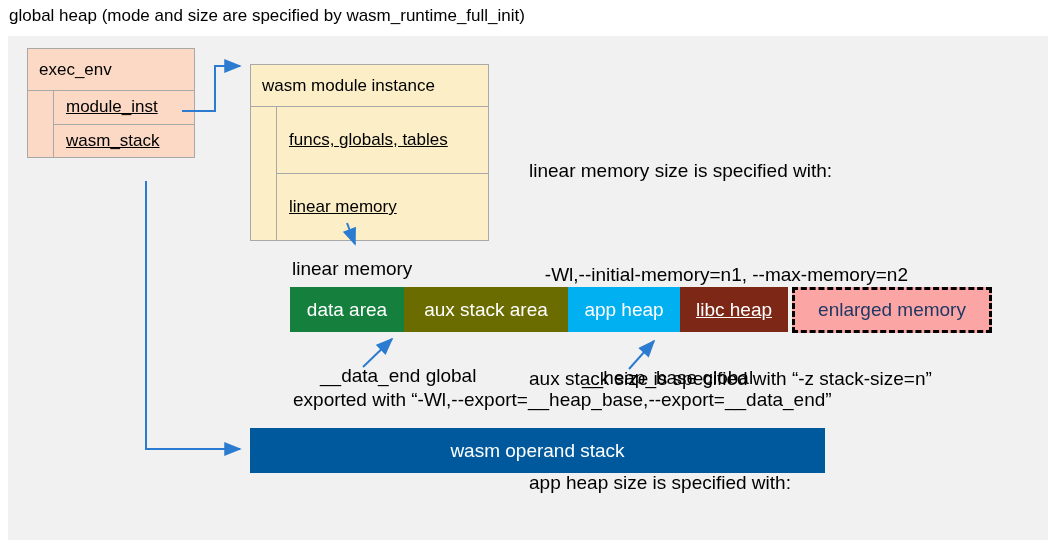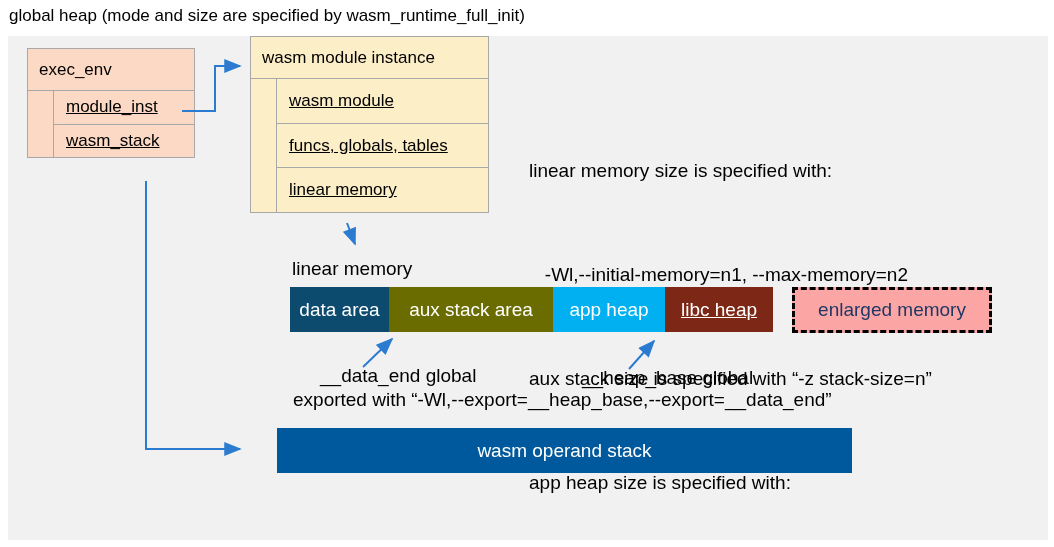--- a/index.html
+++ b/index.html
@@ -30,21 +30,21 @@
     padding-left:11px; border-bottom:1px solid #A8A8A8;
   }
   .tree-rows { flex:1; display:flex; flex-direction:column;text-decoration:underline; }
   .tree-row {
     flex:1; margin-left:25px;
     border-left:1px solid #A8A8A8; border-bottom:1px solid #A8A8A8;
     display:flex; align-items:center; padding-left:12px;
   }
   .tree-row:last-child { border-bottom:none; }
   #exec-env   { left:27px;  top:48px; width:168px; height:110px; }
-  #module-instance { left:250px; top:36px; width:239px; height:177px; }
+  #module-instance { left:250px; top:64px; width:239px; height:177px; }
 
   
   #notes {
     position:absolute; left:529px; top:54px;
     font-size:19px; line-height:26px; white-space:pre;
   }
 
   
   #lm-label { position:absolute; left:292px; top:258px; font-size:19px; }
   #lm-bar {
@@ -95,21 +95,20 @@
       <div class="tree-row">module_inst</div>
 
       <div class="tree-row">wasm_stack</div>
     </div>
 </div>
 
 <div id="module-instance" class="tree-box" style="background: rgb(252, 238, 199);">
   <div class="tree-header">wasm module instance</div>
   <div class="tree-rows">
 
-      <div class="tree-row">wasm module</div>
 
       <div class="tree-row">funcs, globals, tables</div>
 
       <div class="tree-row">linear memory</div>
     </div>
 </div>
 
 <div id="notes">
   
 
@@ -125,36 +124,36 @@
   
     
   
     
   </div>
 
 <div id="lm-label">linear memory</div>
 
 <div id="lm-bar">
 
-    <div class="lm-seg" style="background: #0c4a6e; width: 99px;">data area</div>
+    <div class="lm-seg" style="background: #15803d; width: 114px;">data area</div>
 
     <div class="lm-seg" style="background: rgb(107, 108, 0); width: 164px;">aux stack area</div>
 
     <div class="lm-seg" style="background: rgb(0, 176, 240); width: 112px;">app heap</div>
 
     <div class="lm-seg" style="background: rgb(125, 40, 23); width: 108px; text-decoration: underline;">libc heap</div>
   </div>
 
 <div id="enlarged-box" style="color: rgb(31, 56, 100);">enlarged memory</div>
 
 <div id="ann-data-end">__data_end global</div>
 <div id="ann-heap-base">__heap_base global</div>
 <div id="ann-exported">exported with “-Wl,--export=__heap_base,--export=__data_end”</div>
 
-<div id="operand-bar" style="background: rgb(0, 89, 156); margin-left: 27px;">wasm operand stack</div>
+<div id="operand-bar" style="background: rgb(0, 89, 156);">wasm operand stack</div>
 
 <div id="caption">
   
 
     
   
     
   </div>
 
 <svg id="connector-svg" viewBox="0 0 1054 547" xmlns="http://www.w3.org/2000/svg">

